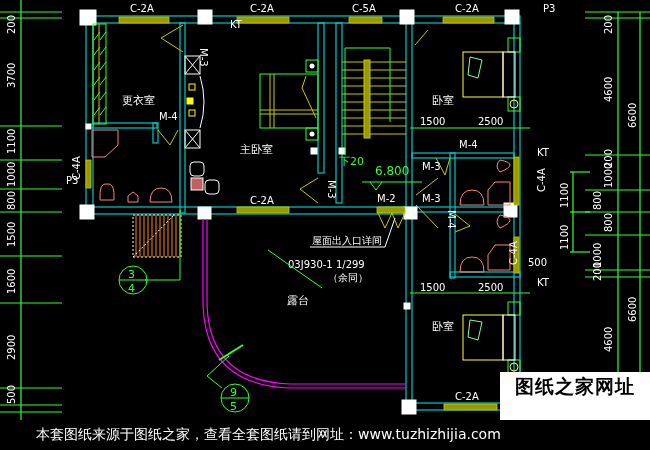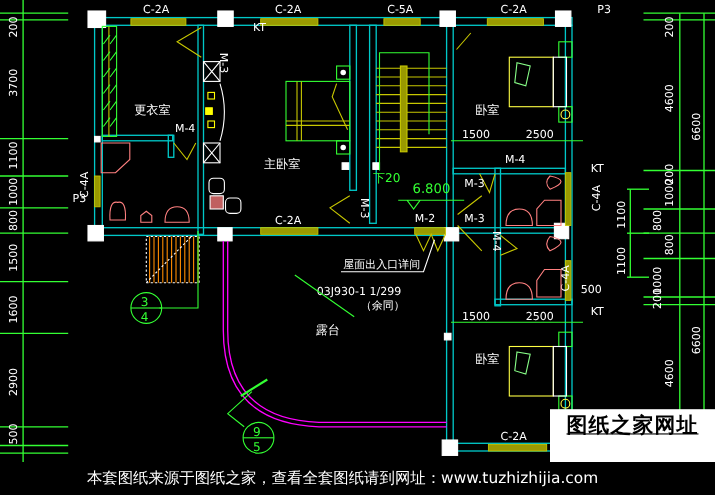--- a/index.html
+++ b/index.html
@@ -4,23 +4,23 @@
 <style>
   html, body { margin: 0; padding: 0; background: #000; }
   body { width: 650px; height: 450px; overflow: hidden; position: relative; font-family: "DejaVu Sans", sans-serif; }
   #plan { position: absolute; left: 0; top: 0; width: 650px; height: 450px; }
   .t { font-family: "DejaVu Sans", sans-serif; }
   .lbl { fill: #ffffff; font-size: 10px; }
   .room { fill: #ffffff; font-size: 11px; }
   .dim { fill: #ffffff; font-size: 10px; }
   .grn { fill: #33ff33; }
   .watermark-box { position: absolute; left: 500px; top: 372px; width: 150px; height: 48px; background: #fff; }
-  .wm-cn { position: absolute; left: 0; top: 2px; width: 150px; text-align: center; color: #000; font-size: 19px; font-weight: bold; letter-spacing: 1px; text-decoration: underline; }
+  .wm-cn { position: absolute; left: 0; top: 2px; width: 150px; text-align: center; color: #000; font-size: 19px; font-weight: bold; letter-spacing: 1px; }
   .wm-en { position: absolute; left: 0; top: 26px; width: 150px; text-align: center; color: #1a2aa8; font-size: 16px; font-weight: bold; font-family: "Liberation Sans", sans-serif; }
-  .footer { position: absolute; left: 36px; top: 426px; color: #fff; font-size: 14px; white-space: nowrap; margin-left: 43px; }
+  .footer { position: absolute; left: 36px; top: 426px; color: #fff; font-size: 14px; white-space: nowrap; }
 </style>
 </head>
 <body>
 
 <svg id="plan" viewBox="0 0 650 450" xmlns="http://www.w3.org/2000/svg">
 
   <g stroke="#33ff33" stroke-width="1.2" fill="none">
     <line x1="21" y1="0" x2="21" y2="420"></line>
     <line x1="0" y1="12" x2="62" y2="12"></line>
     <line x1="0" y1="18" x2="62" y2="18"></line>

